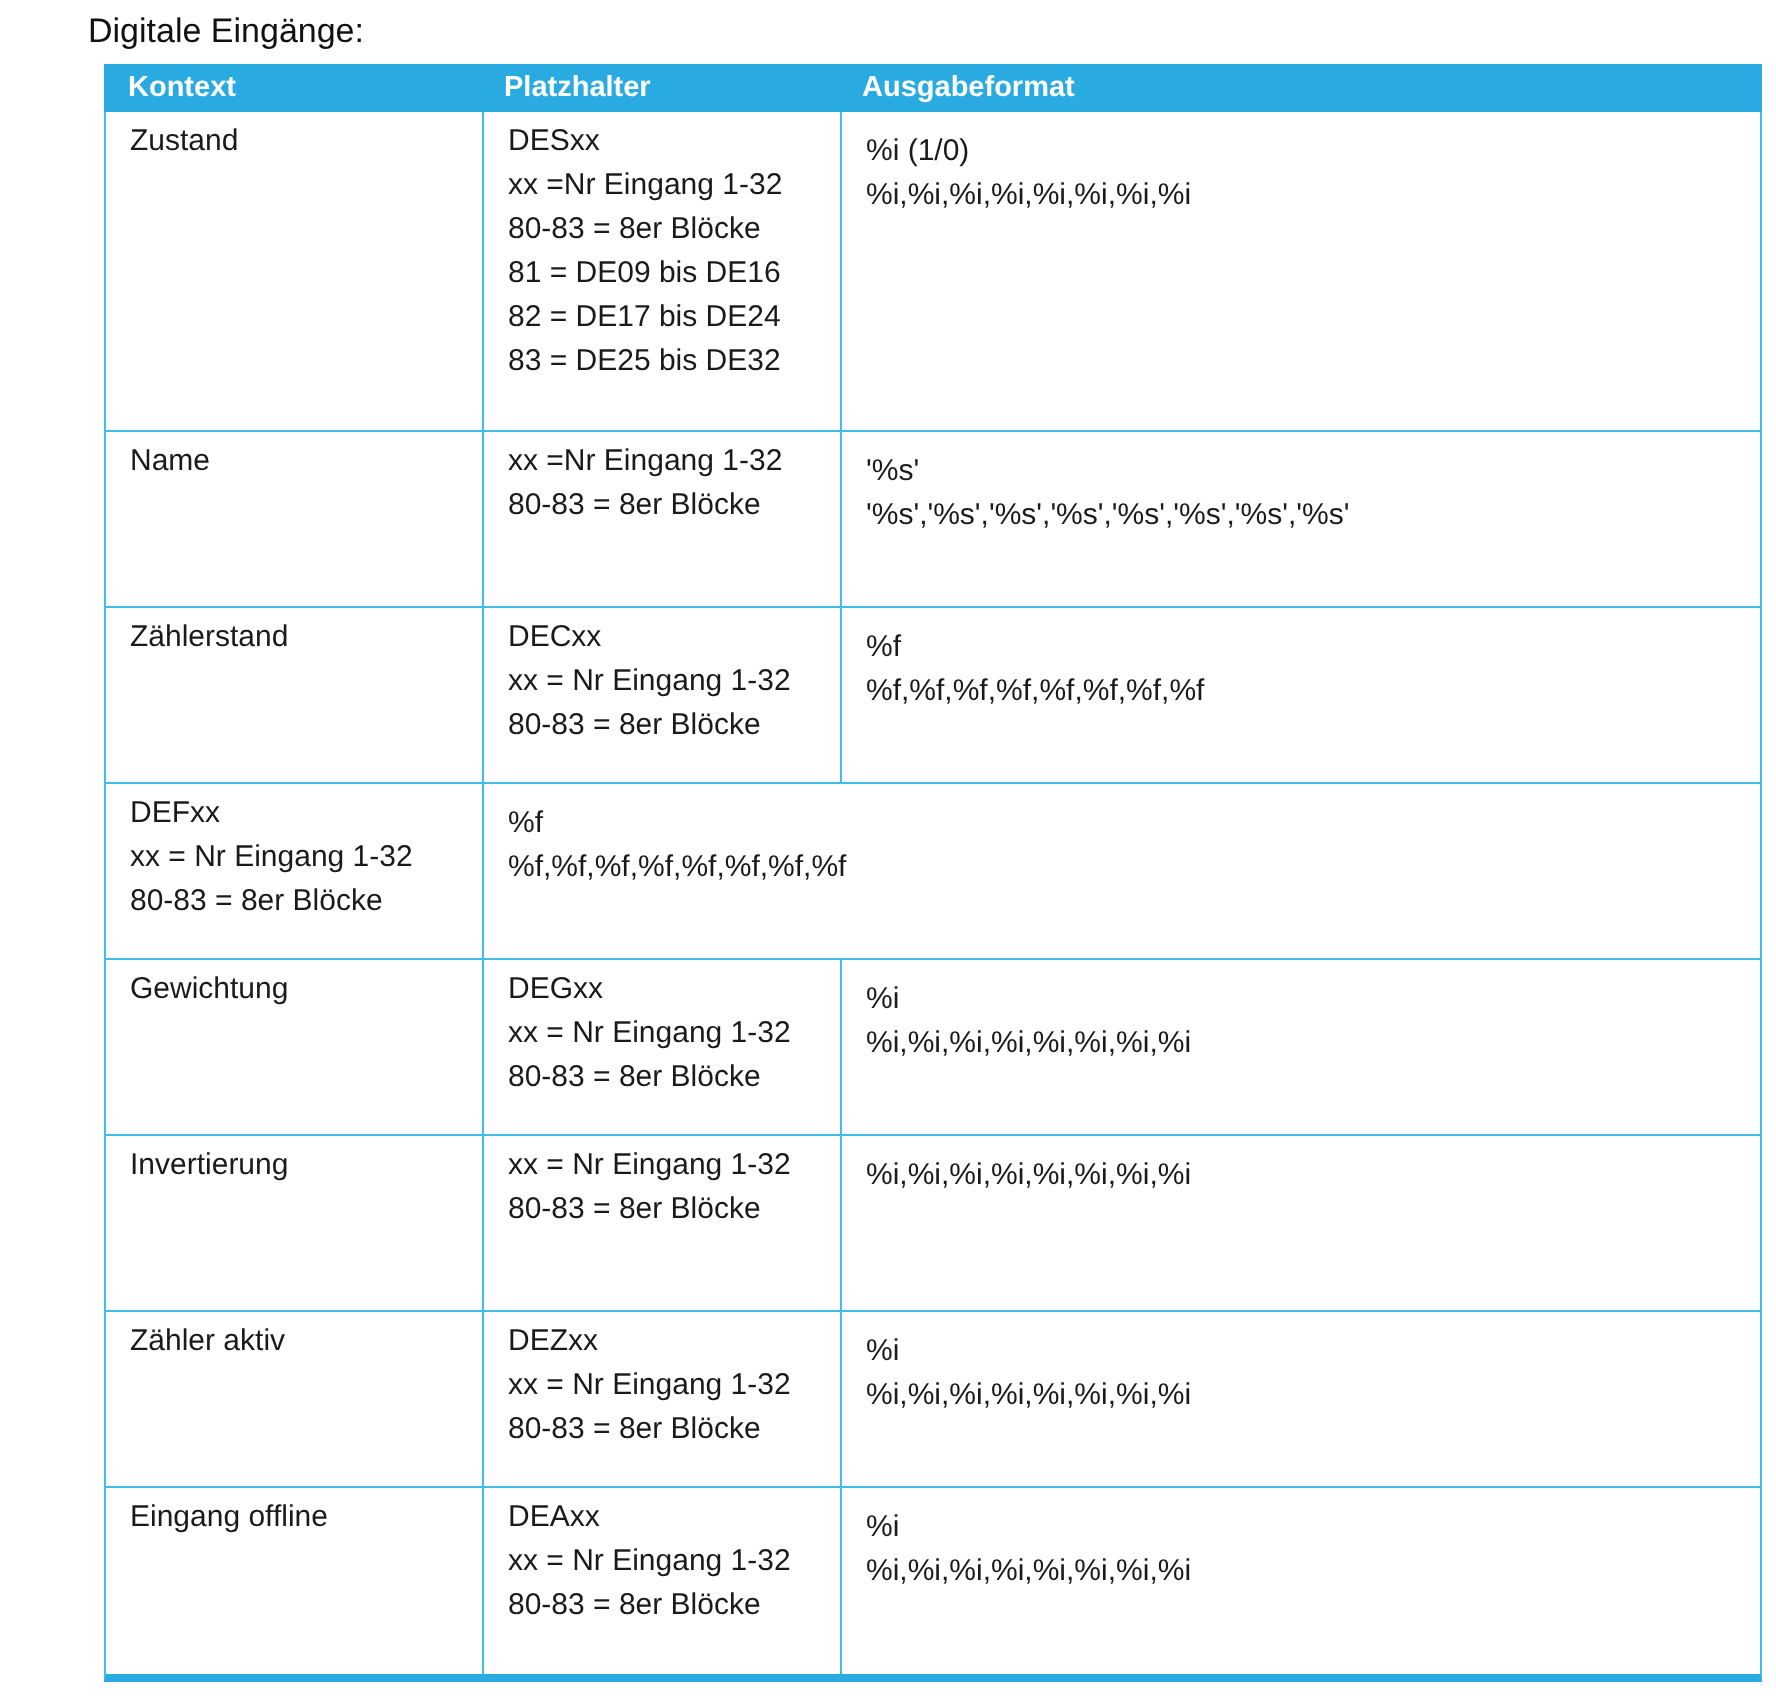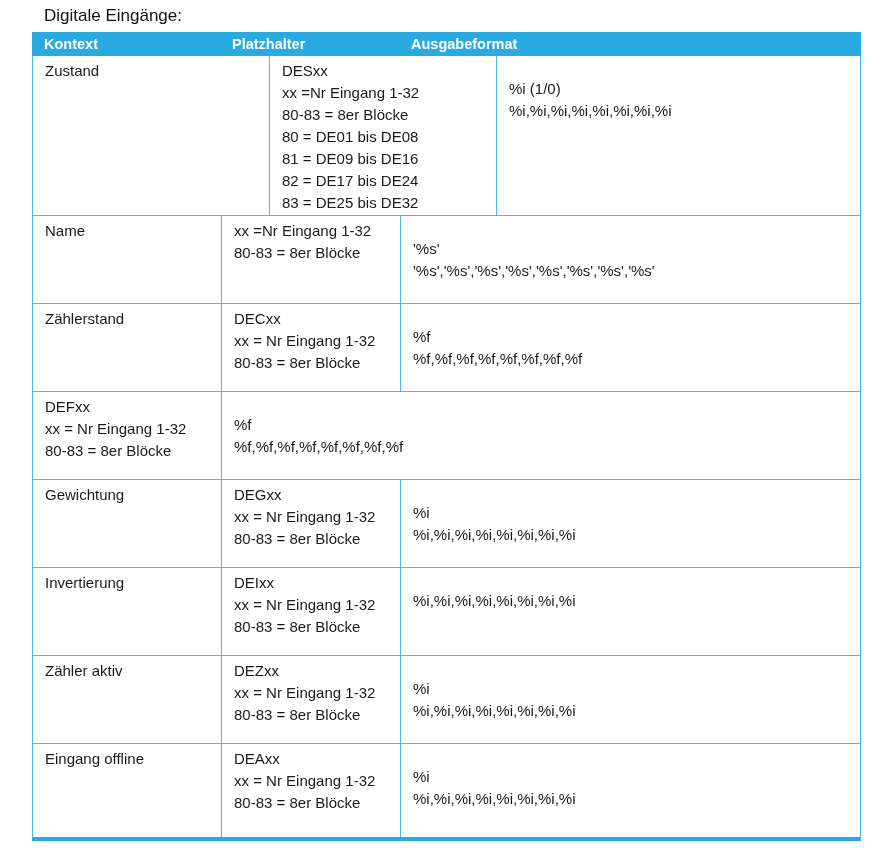--- a/index.html
+++ b/index.html
@@ -9,43 +9,43 @@
     font-family: "Liberation Sans", sans-serif;
     color: var(--text, #1a1a1a);
     overflow: hidden;
   }
   .page { position: relative; width: 888px; height: 848px; }
   .doc-title {
     position: absolute; left: 44px; top: 6px;
     font-size: 17px; color: #111;
   }
   .table {
-    position: absolute; left: 32px; top: 32px; width: 829px;
+    position: absolute; left: 52px; top: 32px; width: 829px;
     border-left: 1px solid var(--border);
     border-right: 1px solid var(--border);
     border-bottom: 4px solid var(--accent);
     font-size: 15px; line-height: 22px;
   }
   .thead {
     display: grid; grid-template-columns: 188px 179px 1fr;
     background: var(--accent); color: #ffffff; font-weight: bold;
     height: 24px; align-items: center;
     margin: 0 -1px; 
   }
   .thead .hcell { padding: 0 12px; font-size: 14.5px; }
   .trow {
     display: grid; grid-template-columns: 188px 179px 1fr;
     height: 88px; overflow: hidden;
   }
-  .trow:first-child { height: 159px; gap: 48px; }
+  .trow:first-child { height: 159px; }
   .trow:last-child { height: 94px; }
   .trow + .trow { border-top: 1px solid var(--border); }
   .cell { padding: 4px 12px 0 12px; }
   .cell + .cell { border-left: 1px solid var(--border); }
-  .cell-ausgabe { padding-top: 22px; } 
+  .cell-ausgabe { padding-top: 9px; } 
   .line { white-space: nowrap; }
 </style>
 </head>
 <body style="--accent: #29ABE2; --border: #41BEE8; --text: #1A1A1A;">
 
 <div class="page">
   <div class="doc-title">Digitale Eingänge:</div>
 
   <div class="table">
     <div class="thead">
@@ -55,21 +55,20 @@
     </div>
     <div id="tbody">
         <div class="trow">
           <div class="cell cell-kontext">
             <div class="line">Zustand</div>
           </div>
           <div class="cell cell-platzhalter">
             <div class="line">DESxx</div>
             <div class="line">xx =Nr Eingang 1-32</div>
             <div class="line">80-83 = 8er Blöcke</div>
-            <div class="line">80 = DE01 bis DE08</div>
             <div class="line">81 = DE09 bis DE16</div>
             <div class="line">82 = DE17 bis DE24</div>
             <div class="line">83 = DE25 bis DE32</div>
           </div>
           <div class="cell cell-ausgabe">
             <div class="line">%i (1/0)</div>
             <div class="line">%i,%i,%i,%i,%i,%i,%i,%i</div>
           </div>
         </div>
         <div class="trow">
@@ -122,21 +121,20 @@
           <div class="cell cell-ausgabe">
             <div class="line">%i</div>
             <div class="line">%i,%i,%i,%i,%i,%i,%i,%i</div>
           </div>
         </div>
         <div class="trow">
           <div class="cell cell-kontext">
             <div class="line">Invertierung</div>
           </div>
           <div class="cell cell-platzhalter">
-            <div class="line">DEIxx</div>
             <div class="line">xx = Nr Eingang 1-32</div>
             <div class="line">80-83 = 8er Blöcke</div>
           </div>
           <div class="cell cell-ausgabe">
             <div class="line">%i,%i,%i,%i,%i,%i,%i,%i</div>
           </div>
         </div>
         <div class="trow">
           <div class="cell cell-kontext">
             <div class="line">Zähler aktiv</div>

